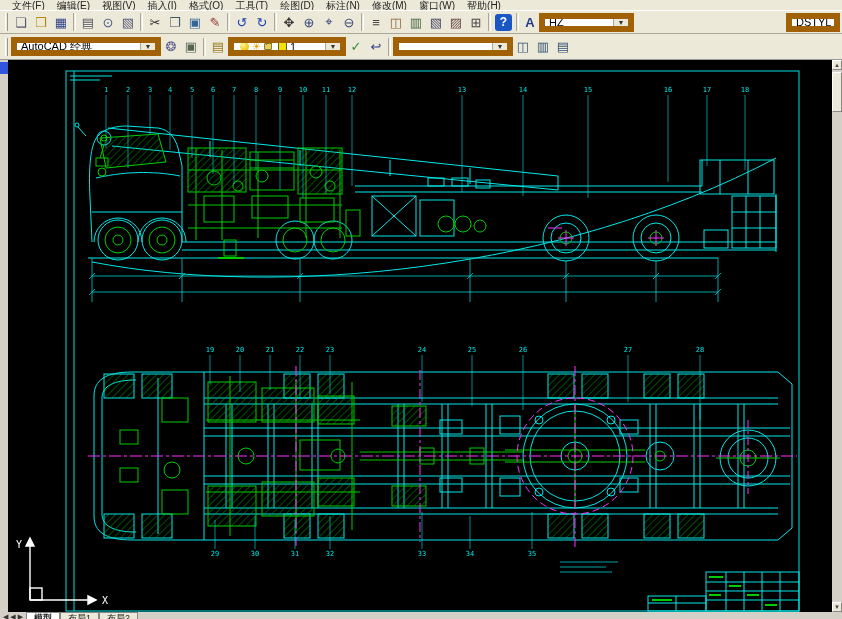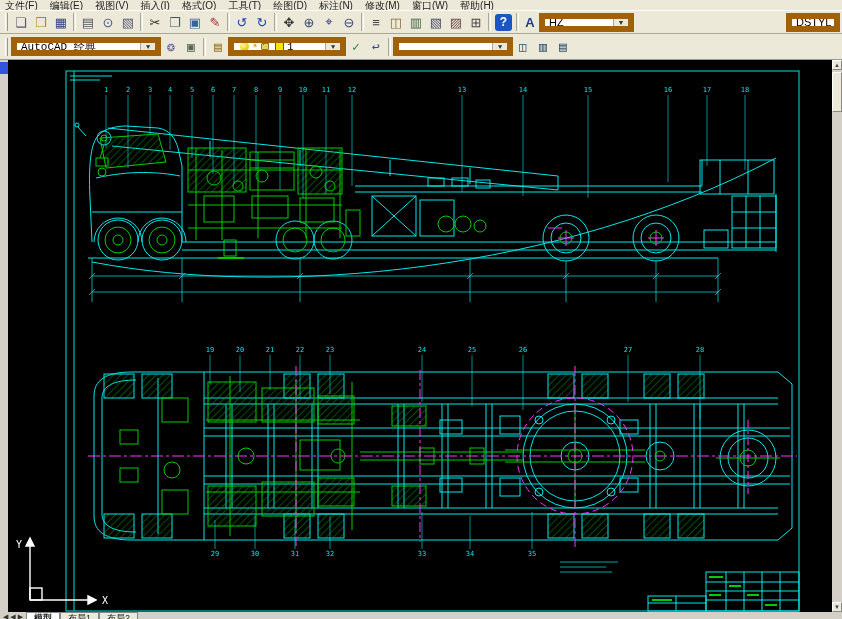--- a/index.html
+++ b/index.html
@@ -3,27 +3,27 @@
 <meta charset="utf-8">
 <style>
   * { box-sizing: border-box; margin: 0; padding: 0; }
   html,body { width: 842px; height: 619px; }
   body {
     position: relative; overflow: hidden;
     background: #000; font-family: "Liberation Sans", sans-serif;
   }
   
   #chrome-top { position: absolute; top:0; left:0; width:842px; z-index:5; background:#ece9d8; }
-  #menubar { height:10px; overflow:hidden; display:flex; gap:12px; padding:0 5px;
+  #menubar { height:10px; overflow:hidden; display:flex; gap:12px; padding:0 12px;
              font-size:10px; line-height:11px; color:#222; background:#ece9d8; }
   #menubar span { white-space:nowrap; }
   #tb1 { height:24px; display:flex; align-items:center; padding:0 2px;
          border-top:1px solid #fff; border-bottom:1px solid #aca899; background:#ece9d8; }
   #tb2 { height:26px; display:flex; align-items:center; padding:0 2px; background:#ece9d8;
-         border-bottom:1px solid #999;font-family:Liberation Mono, monospace; }
+         border-bottom:1px solid #999; }
   .grip { width:3px; height:18px; border-left:1px solid #fff; border-right:1px solid #9a968a; margin:0 3px; }
   .tbtn { width:20px; height:20px; display:flex; align-items:center; justify-content:center;
           font-size:13px; border:1px solid transparent; border-radius:2px; cursor:default; flex:0 0 auto; }
   .sep { width:3px; height:18px; border-left:1px solid #aca899; border-right:1px solid #fff; margin:0 2px; flex:0 0 auto; }
   .combo { height:19px; background:#fff; border:6px solid #a16207; display:flex; align-items:center;
            font-size:11px; padding-left:4px; overflow:hidden; flex:0 0 auto; }
   .combo .arrow { margin-left:auto; width:15px; height:100%; background:#ece9d8;
                   border-left:1px solid #aca899; display:flex; align-items:center; justify-content:center;
                   font-size:7px; color:#333; flex:0 0 auto; }
   .help-btn { width:17px; height:17px; border-radius:3px; background:#1a56c4; color:#fff;

